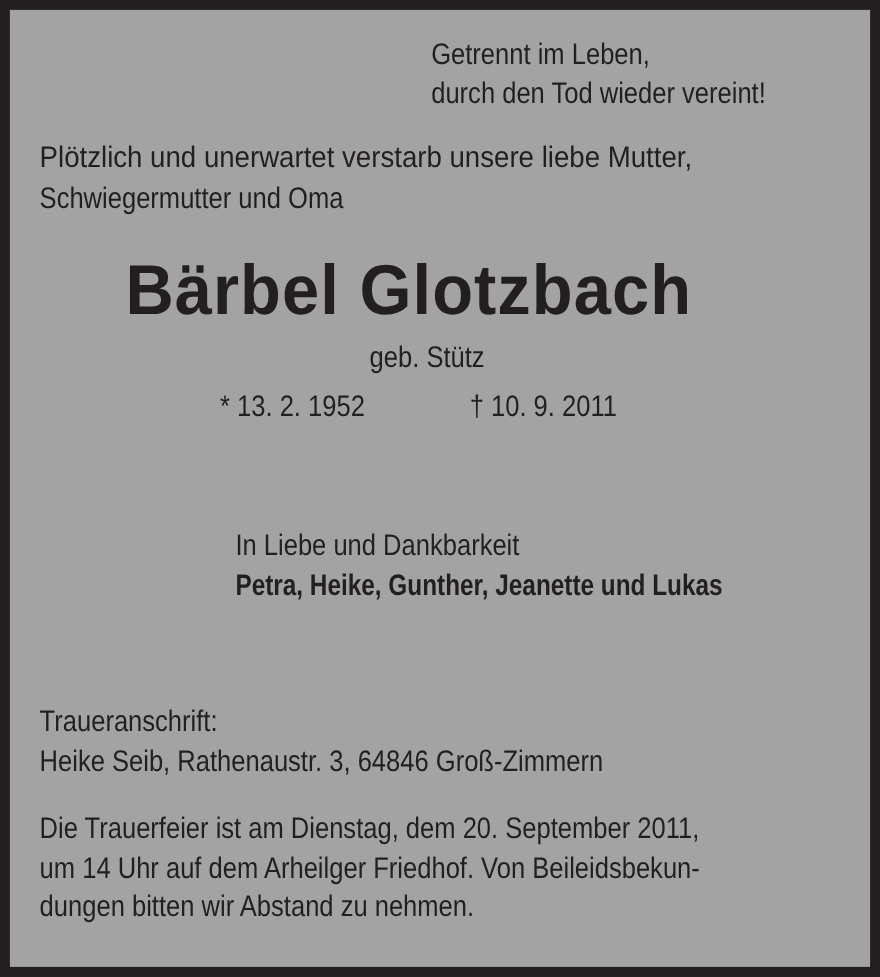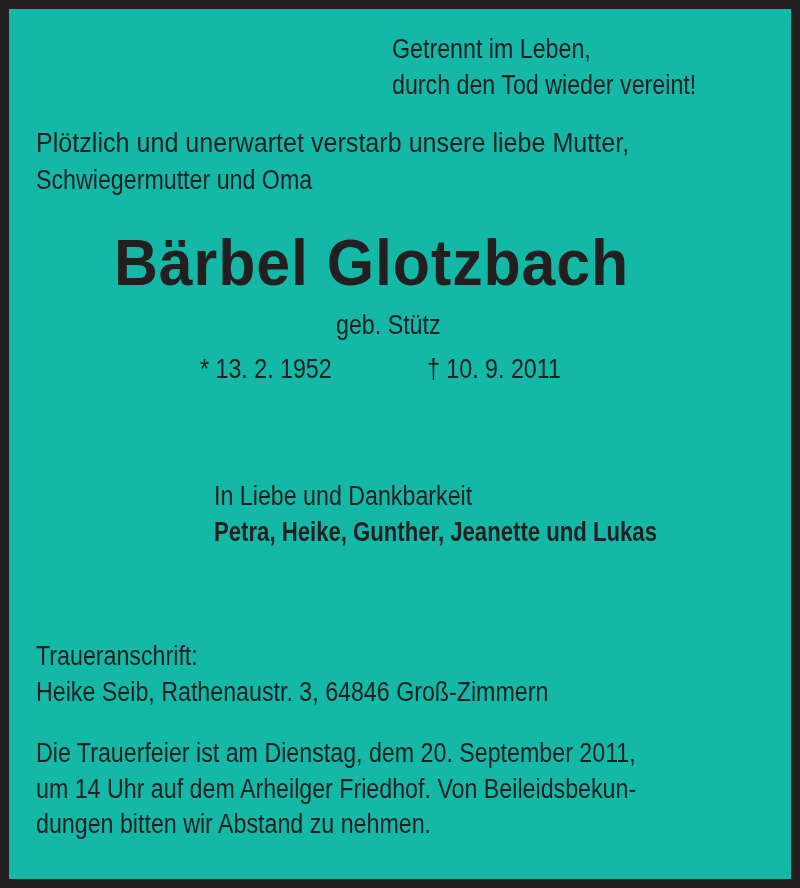--- a/index.html
+++ b/index.html
@@ -1,17 +1,17 @@
 <!DOCTYPE html>
 <html><head>
 <meta charset="utf-8">
 <style>
   html,body{margin:0;padding:0;background:#231f20;}
   .frame{position:relative;width:800px;height:888px;background:#231f20;overflow:hidden;}
-  .paper{position:absolute;left:9px;top:9px;width:782px;height:870px;background:#14b8a6;}
+  .paper{position:absolute;left:9px;top:9px;width:782px;height:870px;background:#a3a3a3;}
   .ln{position:absolute;white-space:nowrap;color:#231f20;font-family:"Liberation Sans",sans-serif;font-size:27px;line-height:36px;transform-origin:0 0;}
   .c{transform:scaleX(0.86);}
   .name{font-size:64px;line-height:72px;font-weight:bold;transform:scaleX(0.95);letter-spacing:1px;}
   .bold{font-weight:bold;transform:scaleX(0.82);}
 </style>
 </head>
 <body>
 
 <div class="frame">
   <div class="paper">

